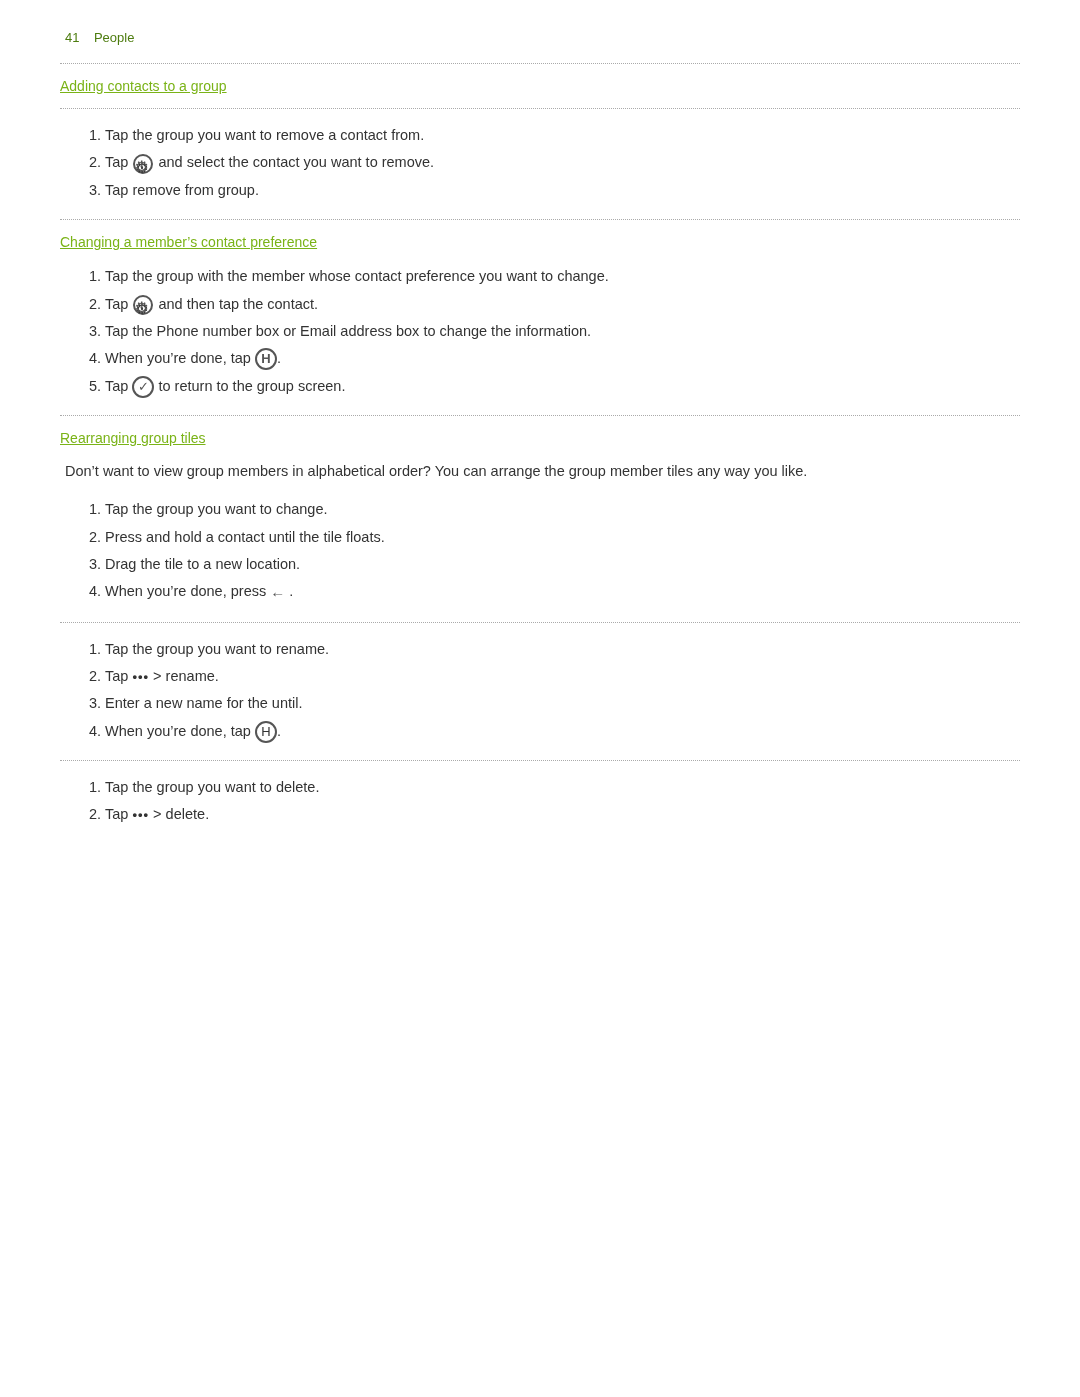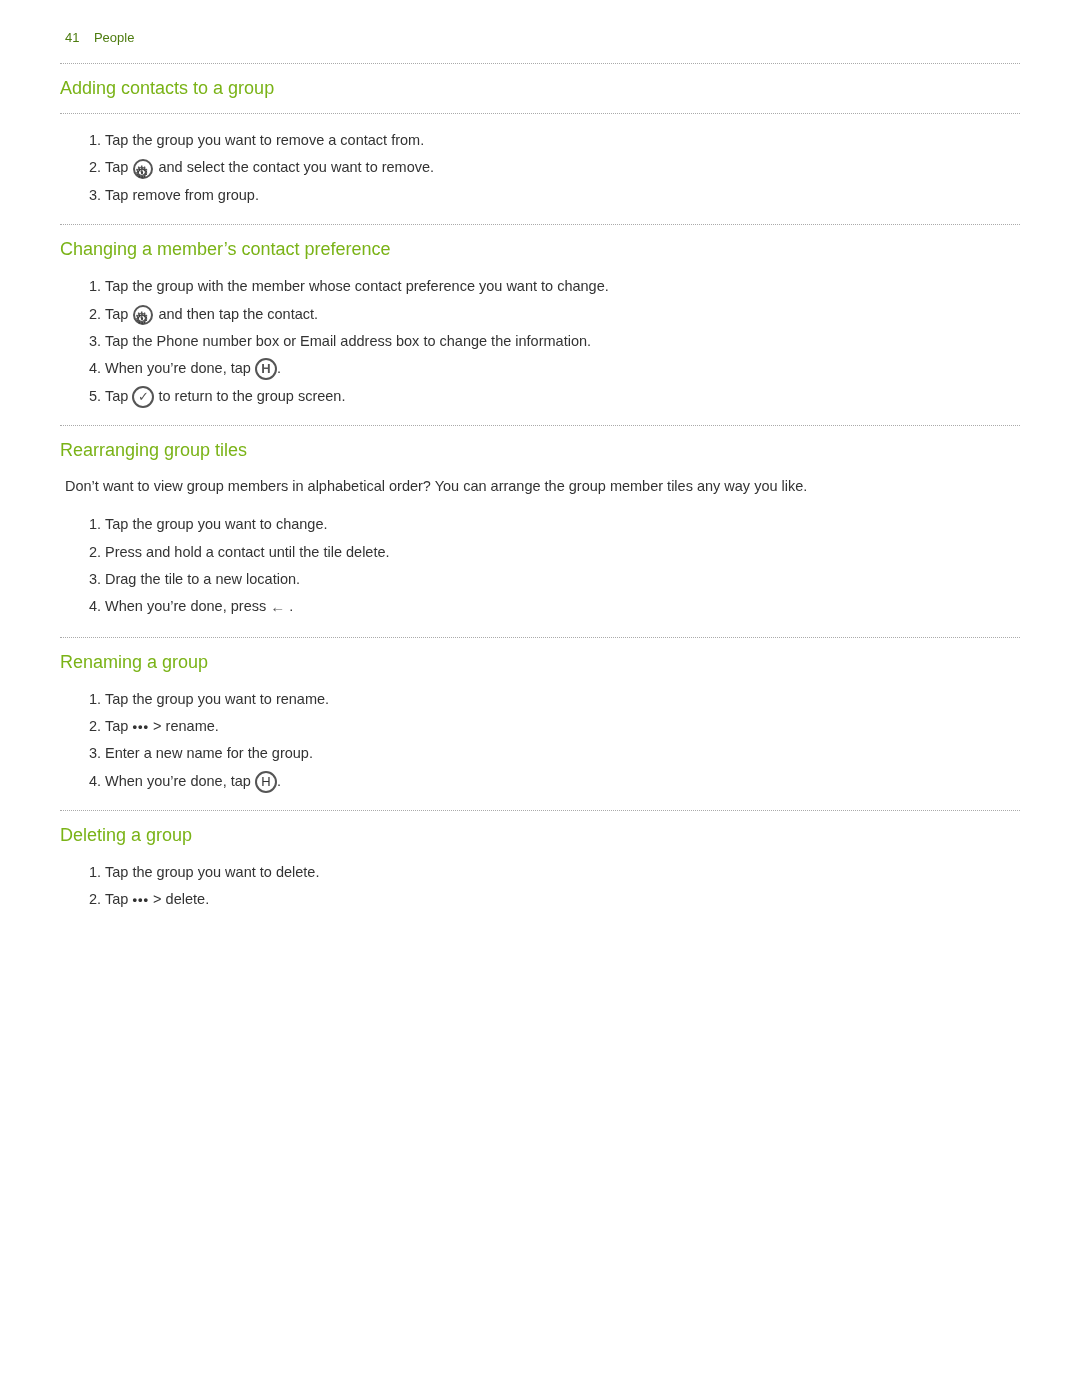--- a/index.html
+++ b/index.html
@@ -18,23 +18,24 @@
       margin-bottom: 18px;
       padding-left: 5px;
     }
     .section {
       border-top: 1px dotted #aaaaaa;
       padding-top: 14px;
       margin-bottom: 8px;
     }
     .section-title {
       color: #7ab317;
-      font-size: 18px;
+      font-size: 14px;
       font-weight: normal;
       margin-bottom: 14px;
+      text-decoration: underline;
       text-decoration-color: #7ab317;
     }
     .section-desc {
       font-size: 14.5px;
       color: #333;
       line-height: 1.6;
       margin-bottom: 14px;
       padding-left: 5px;
     }
     ol {
@@ -152,35 +153,33 @@
     <li>When you’re done, tap <span class="icon-save" style="border:2px solid #555;display:inline-block;width:22px;height:22px;border-radius:50%;vertical-align:middle;text-align:center;line-height:18px;font-size:13px;">H</span>.</li>
     <li>Tap <span class="icon-check" style="border:2px solid #555;display:inline-block;width:22px;height:22px;border-radius:50%;vertical-align:middle;text-align:center;line-height:18px;font-size:13px;">✓</span> to return to the group screen.</li>
   </ol>
 </div>
 
 <div class="section">
   <h2 class="section-title">Rearranging group tiles</h2>
   <p class="section-desc">Don’t want to view group members in alphabetical order? You can arrange the group member tiles any way you like.</p>
   <ol>
     <li>Tap the group you want to change.</li>
-    <li>Press and hold a contact until the tile delete.</li>
+    <li>Press and hold a contact until the tile floats.</li>
     <li>Drag the tile to a new location.</li>
     <li>When you’re done, press <span class="icon-back">←</span> .</li>
   </ol>
 </div>
 
 <div class="section">
-  <h2 class="section-title">Renaming a group</h2>
   <ol>
     <li>Tap the group you want to rename.</li>
     <li>Tap <span class="icon-dots">•••</span> &gt; <strong>rename</strong>.</li>
-    <li>Enter a new name for the group.</li>
+    <li>Enter a new name for the until.</li>
     <li>When you’re done, tap <span style="border:2px solid #555;display:inline-block;width:22px;height:22px;border-radius:50%;vertical-align:middle;text-align:center;line-height:18px;font-size:13px;">H</span>.</li>
   </ol>
 </div>
 
 <div class="section">
-  <h2 class="section-title">Deleting a group</h2>
   <ol>
     <li>Tap the group you want to delete.</li>
     <li>Tap <span class="icon-dots">•••</span> &gt; <strong>delete</strong>.</li>
   </ol>
 </div>
 
 </body></html>

